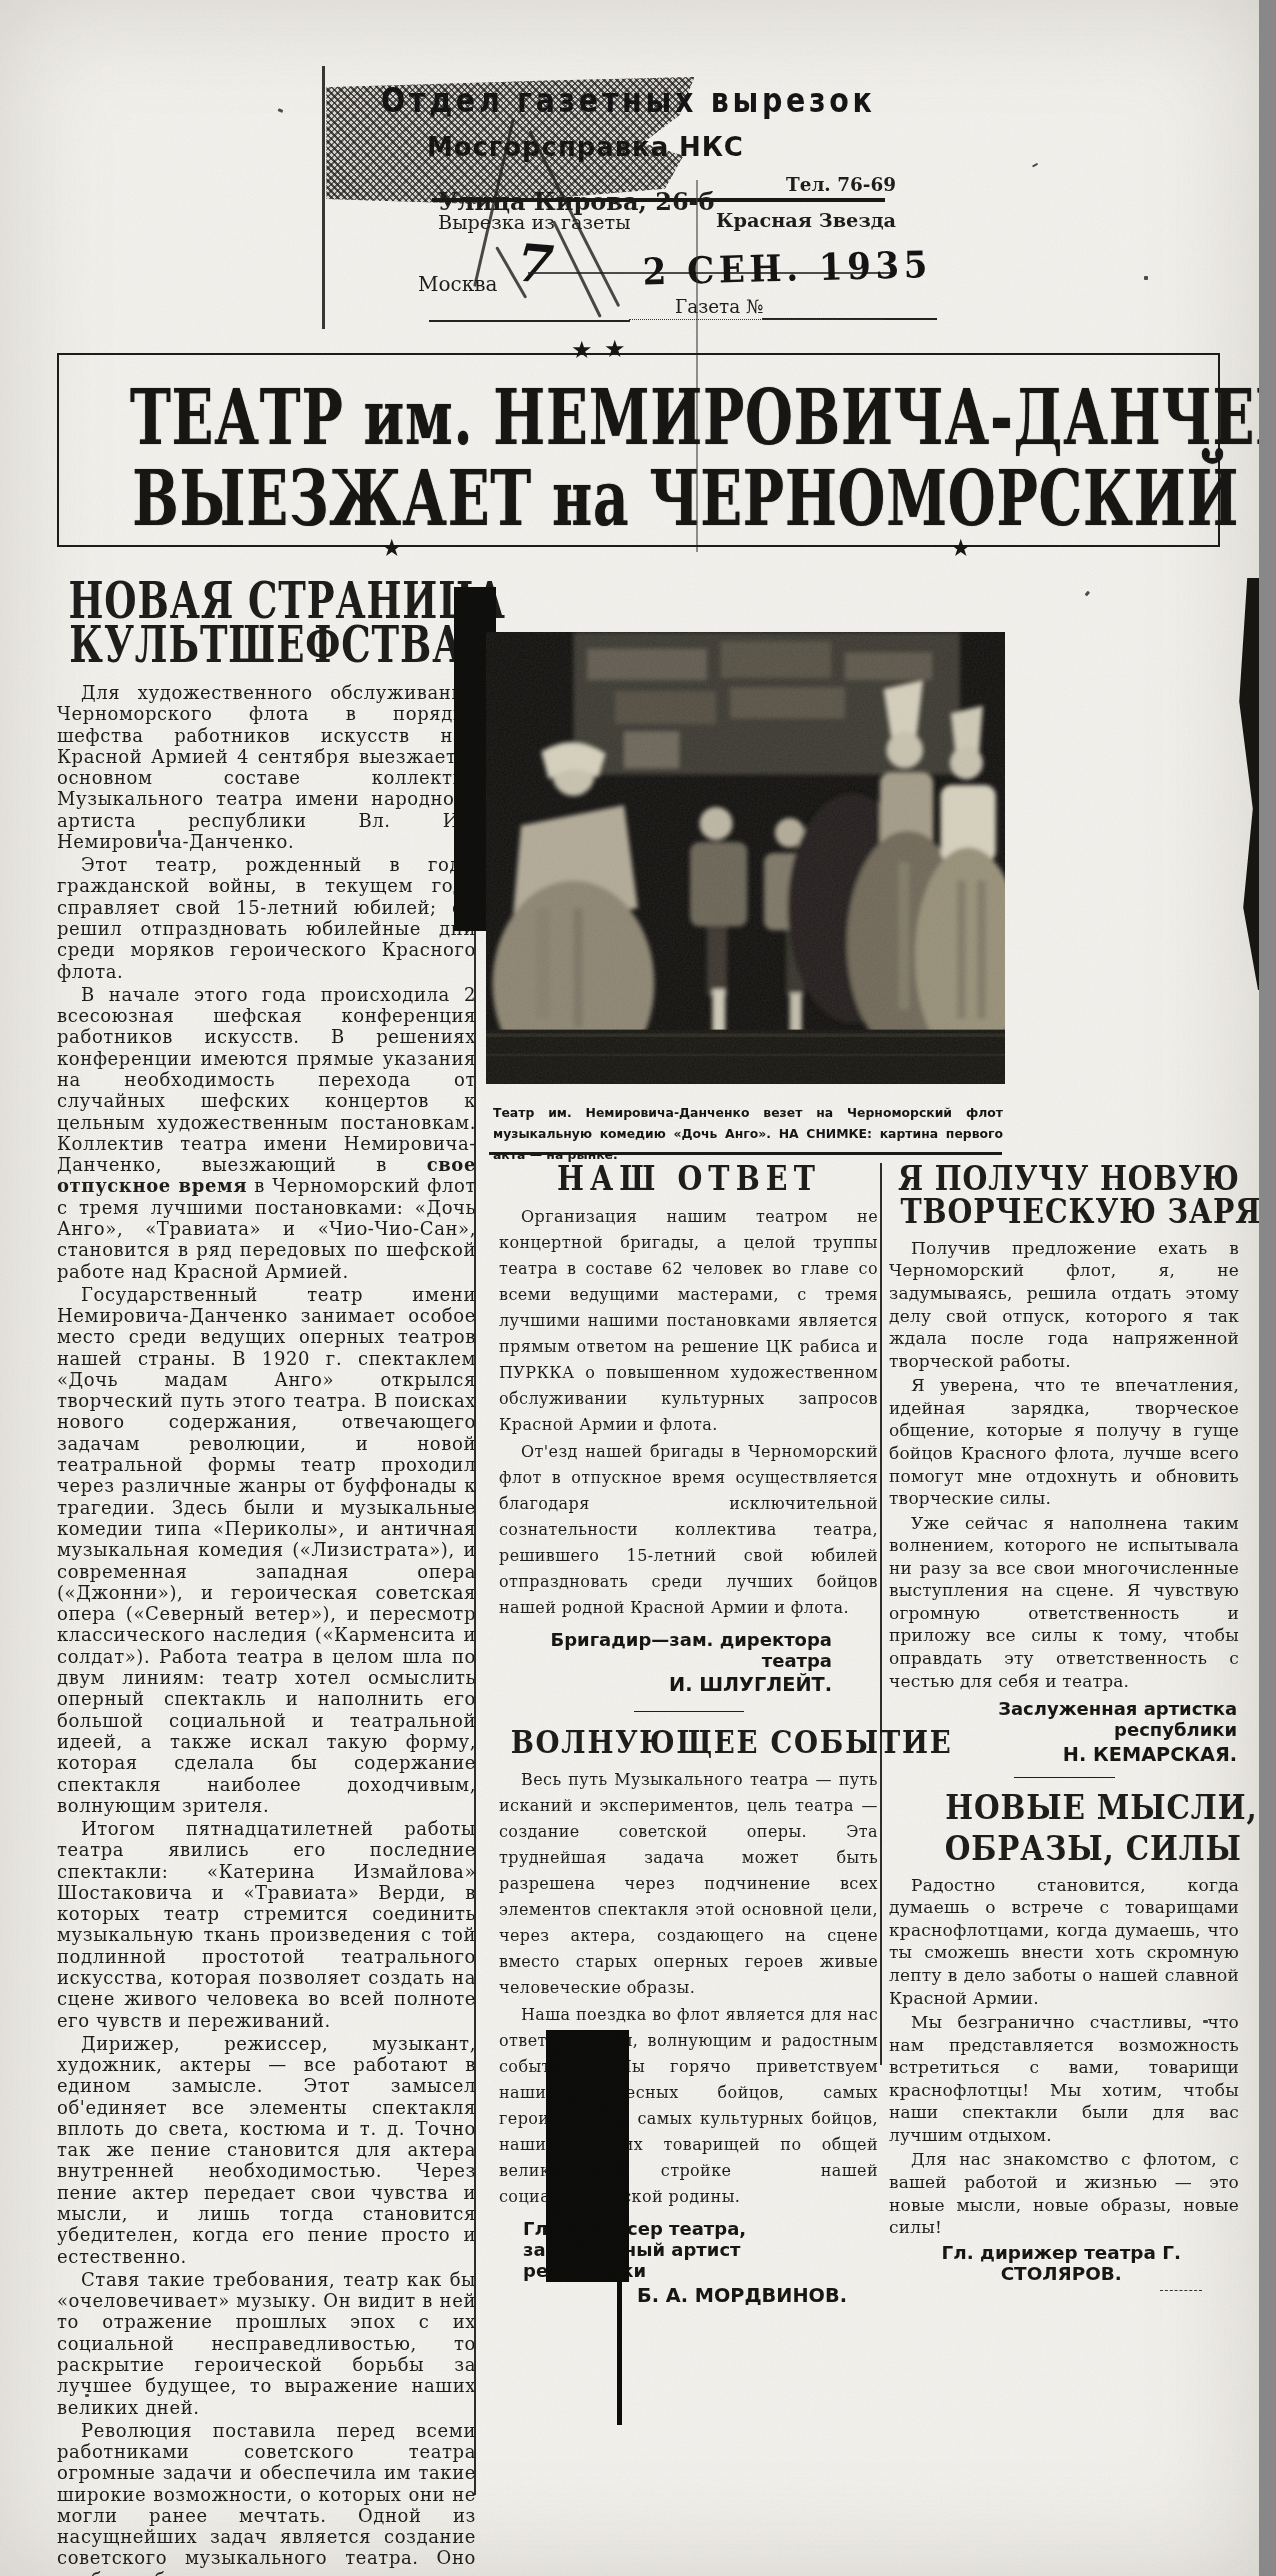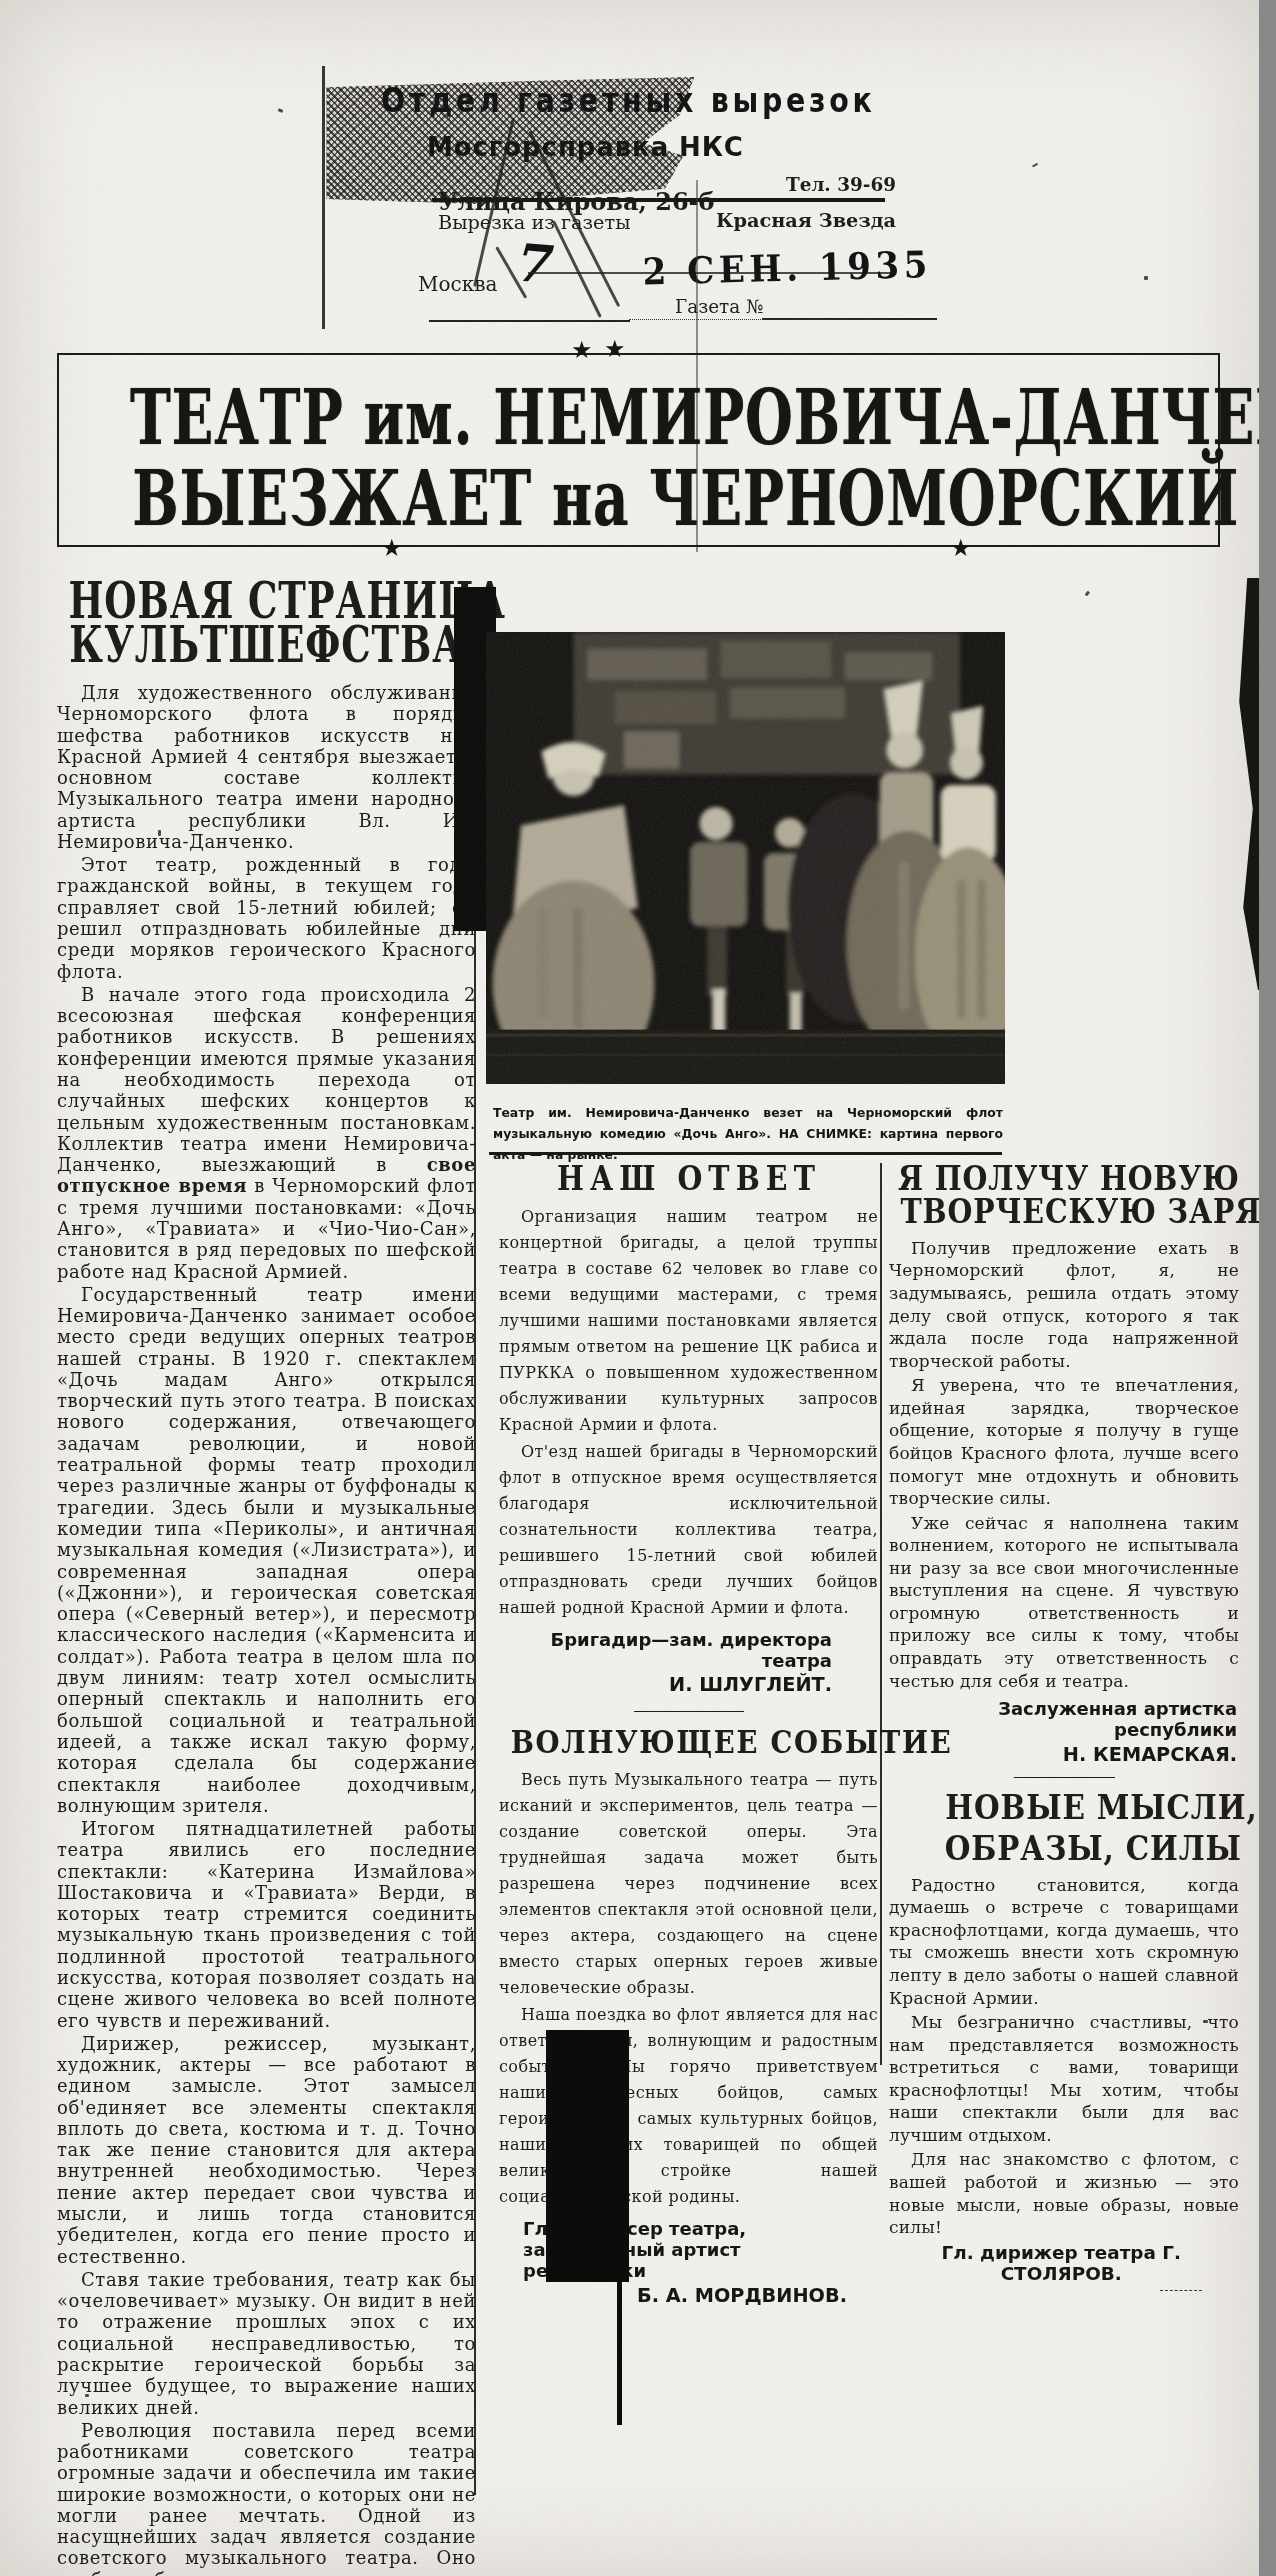--- a/index.html
+++ b/index.html
@@ -97,21 +97,21 @@
 <body>
 
 <div class="page">
 
   <div class="stamp">
     <div class="pole"></div>
     <div class="flag"></div>
     <div class="stamp-dept nowrap">Отдел газетных вырезок</div>
     <div class="stamp-org nowrap">Мосгорсправка НКС</div>
     <div class="stamp-addr nowrap">Улица Кирова, 26-б</div>
-    <div class="stamp-phone nowrap">Тел. 39-69</div>
+    <div class="stamp-phone nowrap">Тел. 76-69</div>
     <div class="stamp-rule1"></div>
     <div class="stamp-clip nowrap">Вырезка из газеты</div>
     <div class="stamp-paper nowrap">Красная Звезда</div>
     <div class="stamp-city nowrap">Москва</div>
     <div class="stamp-hand">7</div>
     <div class="stamp-dateline"></div>
     <div class="stamp-date nowrap">2 СЕН. 1935</div>
     <div class="stamp-gazeta nowrap">Газета №</div>
     <div class="stamp-gazline"></div>
     <div class="stamp-botline"></div>

